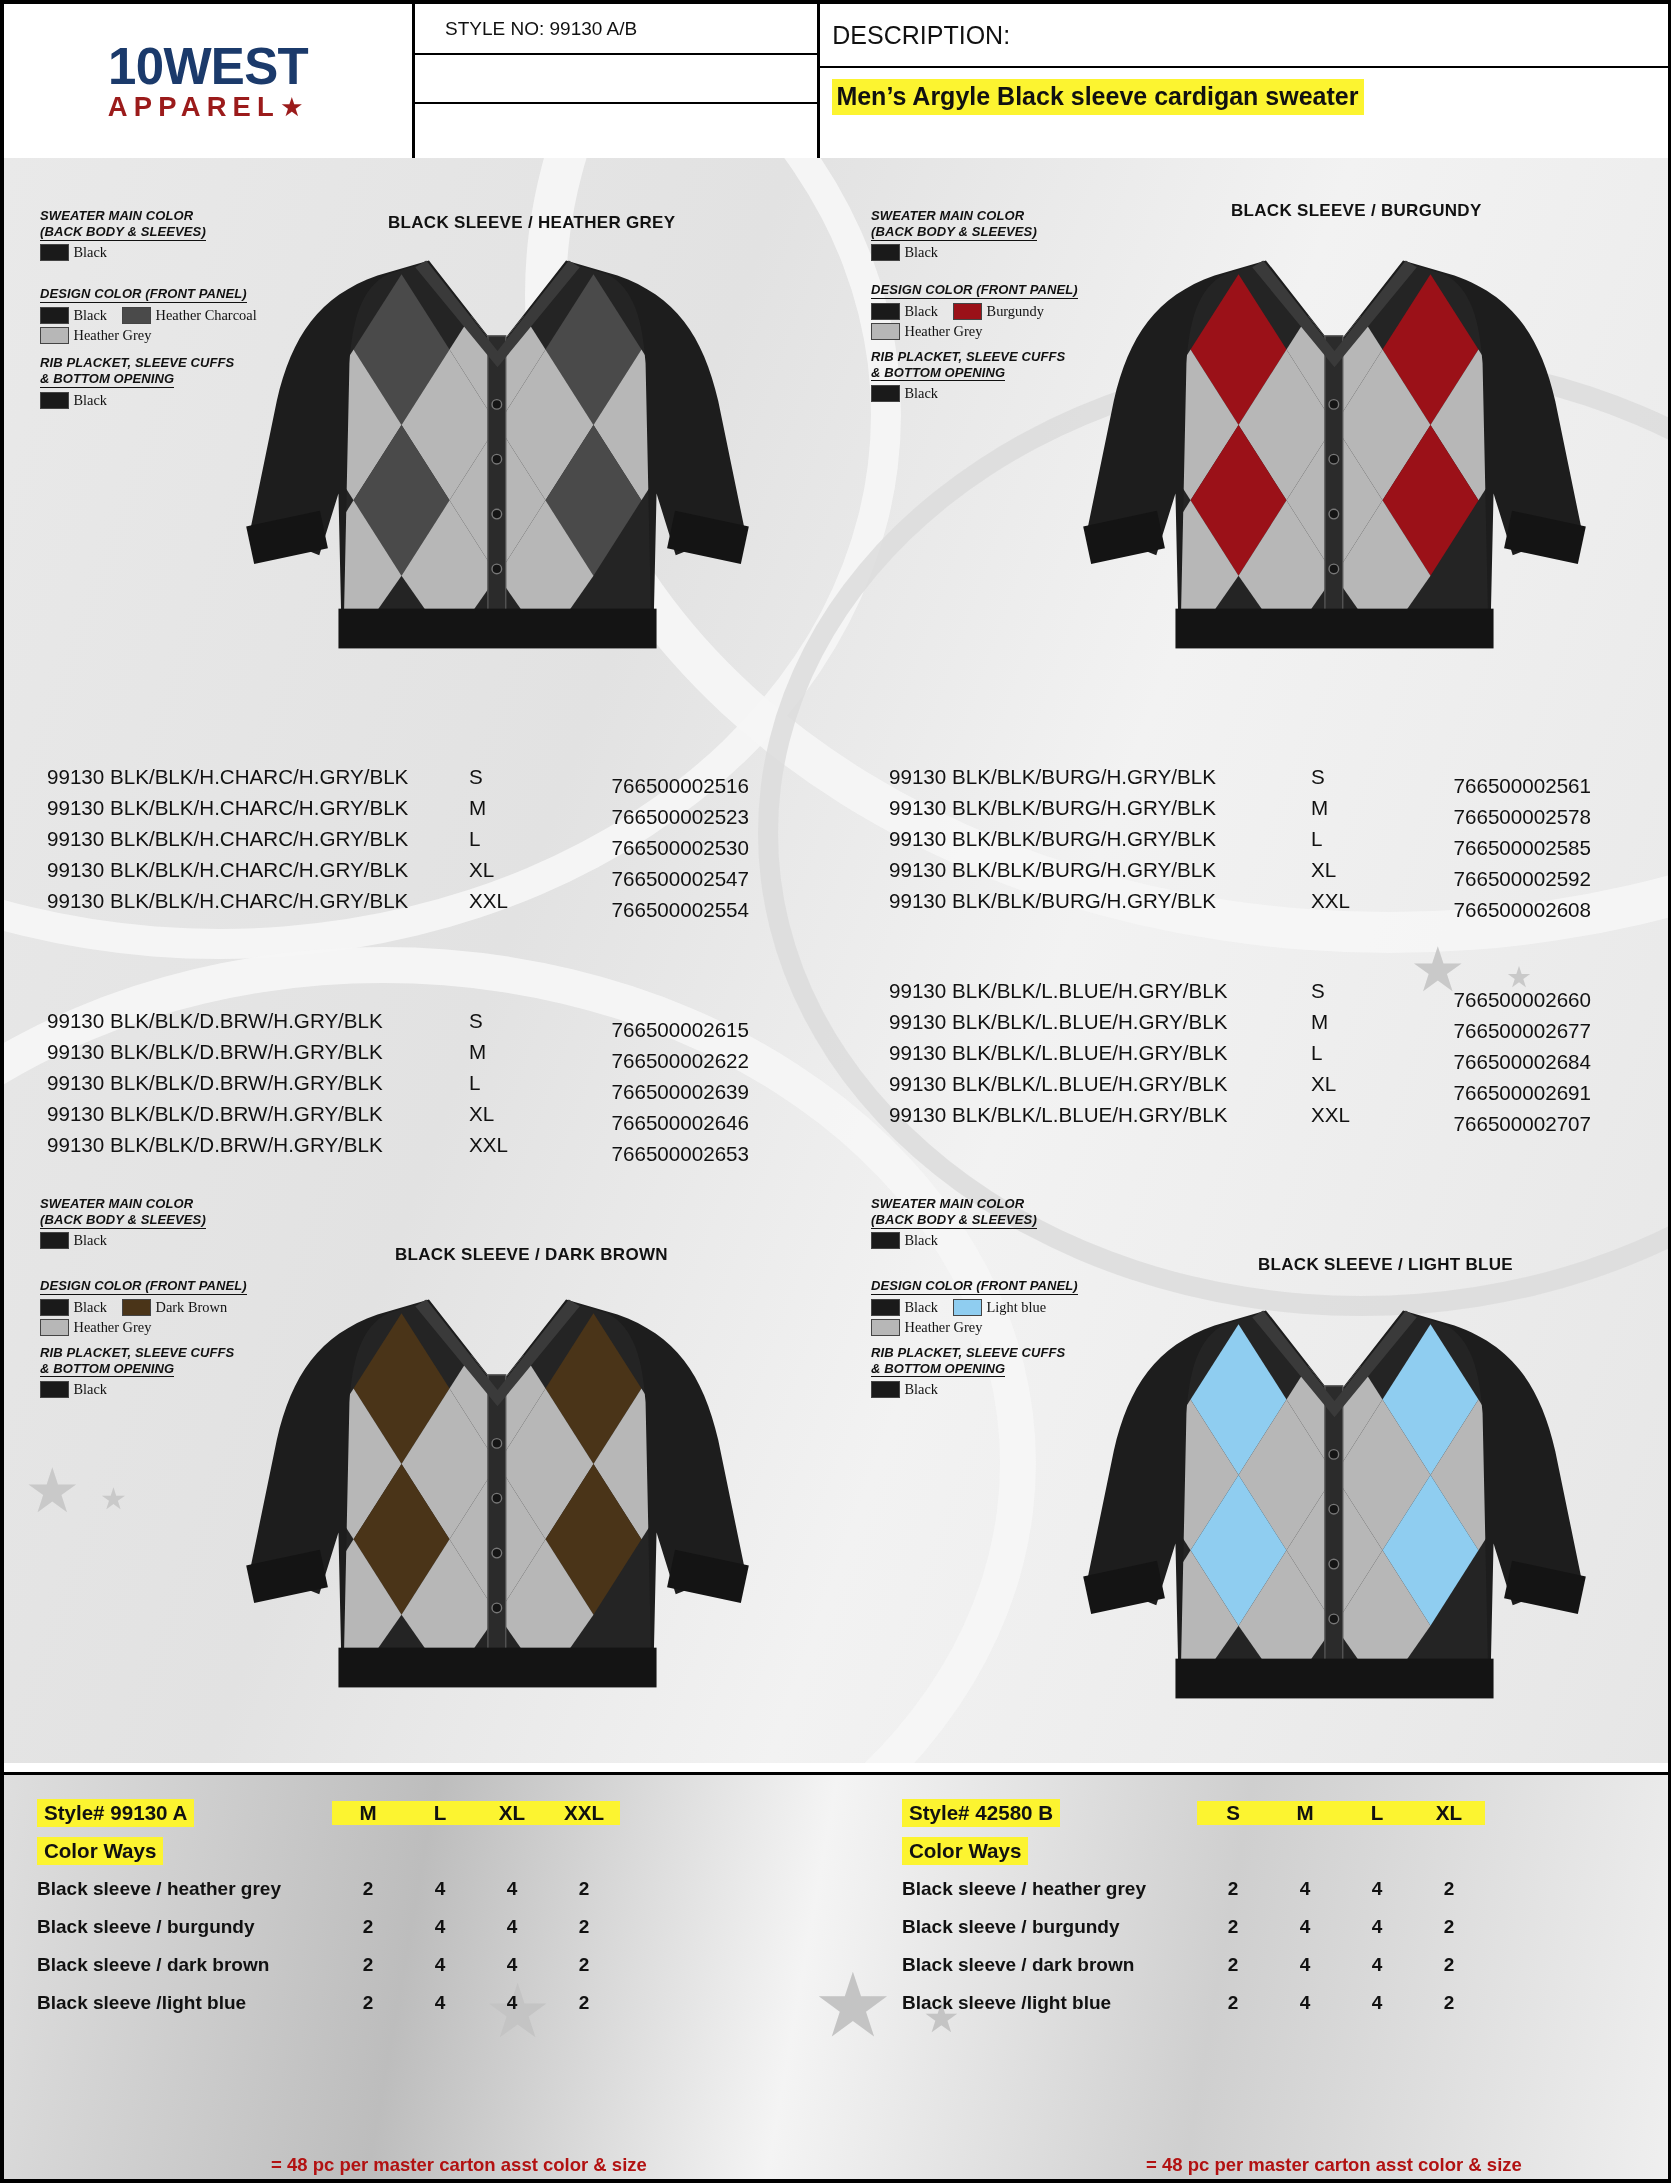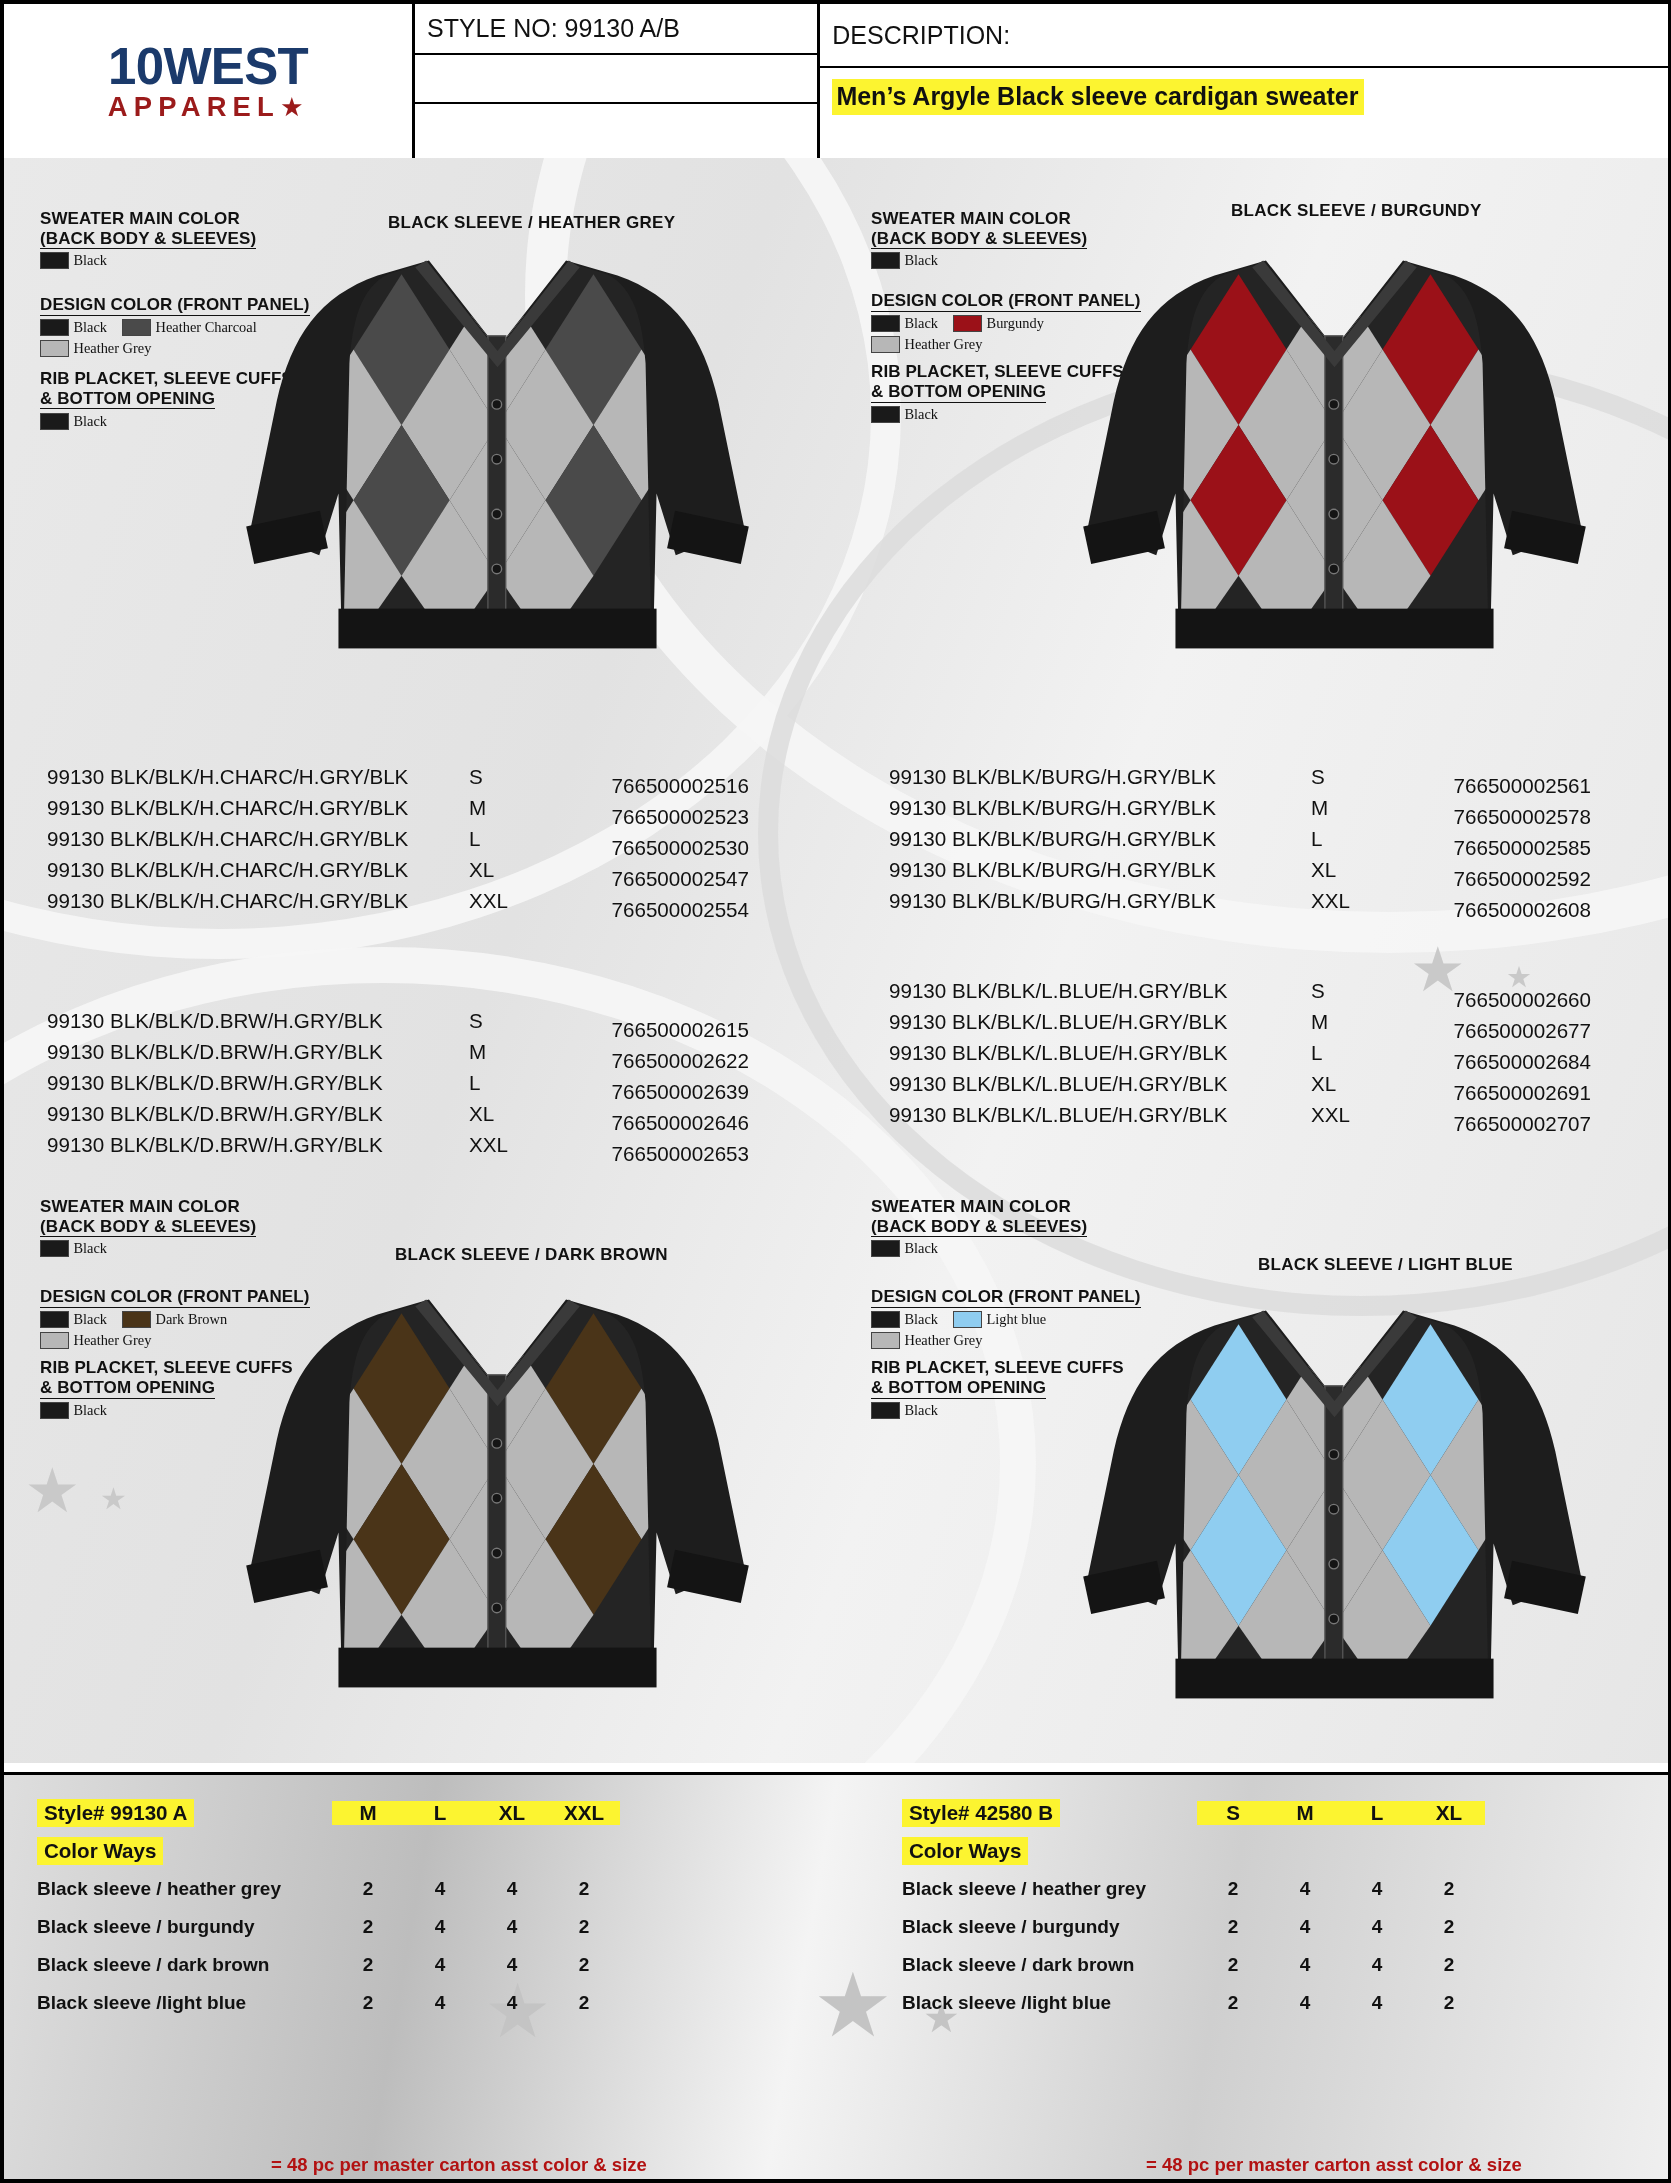--- a/index.html
+++ b/index.html
@@ -34,21 +34,21 @@
     font-size:27.4px;font-weight:bold;letter-spacing:6.2px;color:#9b1b1b;
     margin-top:1px;line-height:1;display:flex;align-items:center;
   }
   .logo-star{color:#9b1b1b;font-size:23px;margin-left:1.4px;}
   .hdr-style{
     position:absolute;left:411px;top:0;width:405px;height:154px;
     box-sizing:border-box;border-right:3.4px solid #000;
   }
   .hdr-style .row1{
     height:51px;box-sizing:border-box;border-bottom:2.7px solid #000;
-    display:flex;align-items:center;padding-left:12px;font-size:25px;color:#111;
+    display:flex;align-items:center;padding-left:30px;font-size:19px;color:#111;
   }
   .hdr-style .row2{height:49px;box-sizing:border-box;border-bottom:2.7px solid #000;}
   .hdr-style .row3{height:51px;}
   .hdr-desc{
     position:absolute;left:816px;top:0;right:0;height:154px;
   }
   .hdr-desc .dlabel{
     height:64px;box-sizing:border-box;border-bottom:2.7px solid #000;
     display:flex;align-items:center;padding-left:12.3px;font-size:25px;color:#111;
   }
@@ -66,21 +66,21 @@
     overflow:hidden;
   }
   .swirl{
     position:absolute;border-radius:50%;
     border:30px solid #f6f6f6;opacity:.95;
   }
   .swirl2{position:absolute;border-radius:50%;border:20.6px solid #dcdcdc;opacity:.85;}
 
   
   .legend{position:absolute;font-size:13px;color:#111;}
-  .legend .ltitle{font-weight:bold;font-size:17px;line-height:1.15;letter-spacing:0.1px;}
+  .legend .ltitle{font-weight:bold;font-size:13px;line-height:1.15;letter-spacing:0.1px;font-style:italic;}
   .legend .swrow{display:flex;align-items:flex-start;margin-top:3.4px;gap:4.1px;font-family:Liberation Serif, serif;}
   .legend .swrow .sw{width:27.4px;height:15px;display:inline-block;border:0.7px solid #444;}
   .legend .swrow .lb{font-size:14.4px;color:#111;}
   .legend .underline{border-bottom:1.4px solid #111;display:inline-block;}
   .legend .gap{height:11px;}
 
   .sw-title{
     position:absolute;font-weight:bold;font-size:17px;letter-spacing:0.3px;color:#111;
   }
   

